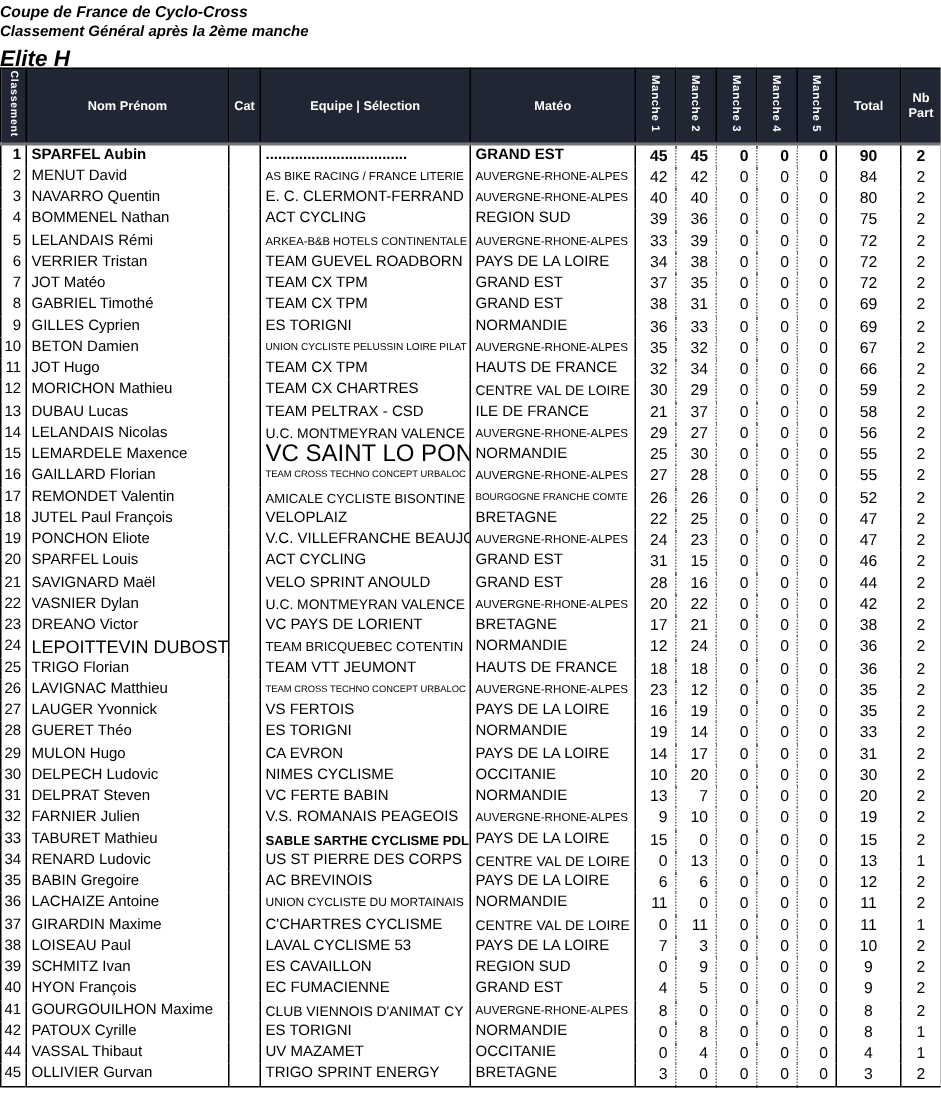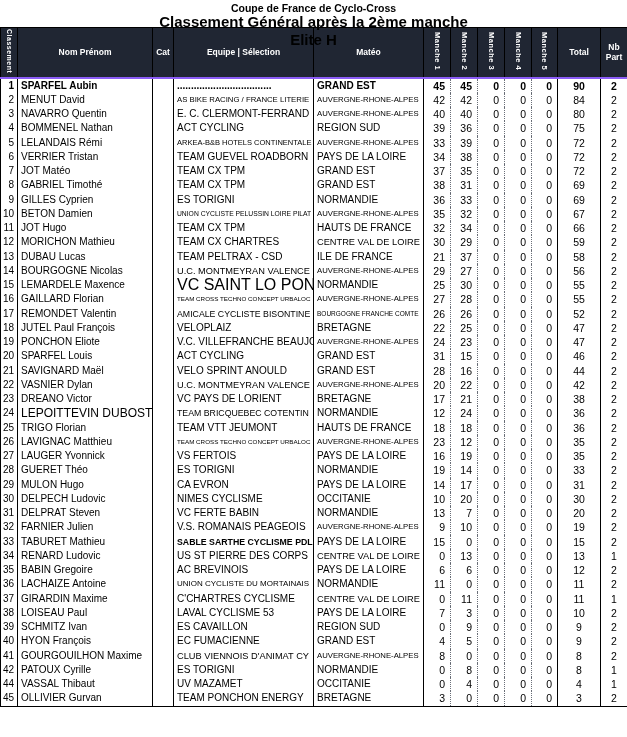--- a/index.html
+++ b/index.html
@@ -1,26 +1,26 @@
 <!DOCTYPE html>
 <html><head>
 <meta charset="utf-8">
 <style>
   html,body { margin:0; padding:0; }
   body {
     width:627px; height:737px; background:#ffffff; color:#000;
     font-family:"Liberation Sans", sans-serif; overflow:hidden;
   }
-  .titles { text-align:center; height:27px; padding-top:2px; box-sizing:border-box; }
+  .titles { text-align:left; height:45px; padding-top:2px; box-sizing:border-box;font-style:italic; }
   .t1 { font-size:10.5px; font-weight:bold; line-height:12px; }
-  .t2 { font-size:15px; font-weight:bold; line-height:13px; margin-top:1px; }
+  .t2 { font-size:10px; font-weight:bold; line-height:13px; margin-top:1px; }
   .t3 { font-size:15px;  font-weight:bold; line-height:16px; margin-top:4px; }
 
   table { width:627px; border-collapse:collapse; table-layout:fixed; border:1px solid #000; }
-  thead tr { height:50px; border-bottom:2px solid #8b5cf6; }
+  thead tr { height:50px; border-bottom:2px solid #737373; }
   th {
     background:#202633; color:#ffffff; border:1px solid #000;
     font-size:8.5px; font-weight:bold; padding:0; vertical-align:middle; text-align:center;
   }
   th.dot { border-left:1px dotted #9aa0ab; }
   .vtext { writing-mode:vertical-rl; display:inline-block; white-space:nowrap; }
   th.rank-h .vtext { font-size:7px; letter-spacing:0.5px; }
   th.manche-h .vtext { font-size:7.5px; letter-spacing:0.5px; }
   th.nb-h { line-height:10px; }
 
@@ -259,21 +259,21 @@
         <td class="m m1">21</td>
         <td class="m">37</td>
         <td class="m">0</td>
         <td class="m">0</td>
         <td class="m">0</td>
         <td class="total">58</td>
         <td class="nb">2</td>
       </tr>
       <tr>
         <td class="rank">14</td>
-        <td class="name">BOURGOGNE Nicolas</td>
+        <td class="name">LELANDAIS Nicolas</td>
         <td class="cat"></td>
         <td class="team" style="font-size: 9.25px;">U.C. MONTMEYRAN VALENCE</td>
         <td class="committee" style="font-size: 7.75px;">AUVERGNE-RHONE-ALPES</td>
         <td class="m m1">29</td>
         <td class="m">27</td>
         <td class="m">0</td>
         <td class="m">0</td>
         <td class="m">0</td>
         <td class="total">56</td>
         <td class="nb">2</td>
@@ -681,21 +681,21 @@
         <td class="m">0</td>
         <td class="m">0</td>
         <td class="m">0</td>
         <td class="total">4</td>
         <td class="nb">1</td>
       </tr>
       <tr>
         <td class="rank">45</td>
         <td class="name">OLLIVIER Gurvan</td>
         <td class="cat"></td>
-        <td class="team">TEAM PONCHON ENERGY</td>
+        <td class="team">TRIGO SPRINT ENERGY</td>
         <td class="committee">BRETAGNE</td>
         <td class="m m1">3</td>
         <td class="m">0</td>
         <td class="m">0</td>
         <td class="m">0</td>
         <td class="m">0</td>
         <td class="total">3</td>
         <td class="nb">2</td>
       </tr>
     </tbody>

